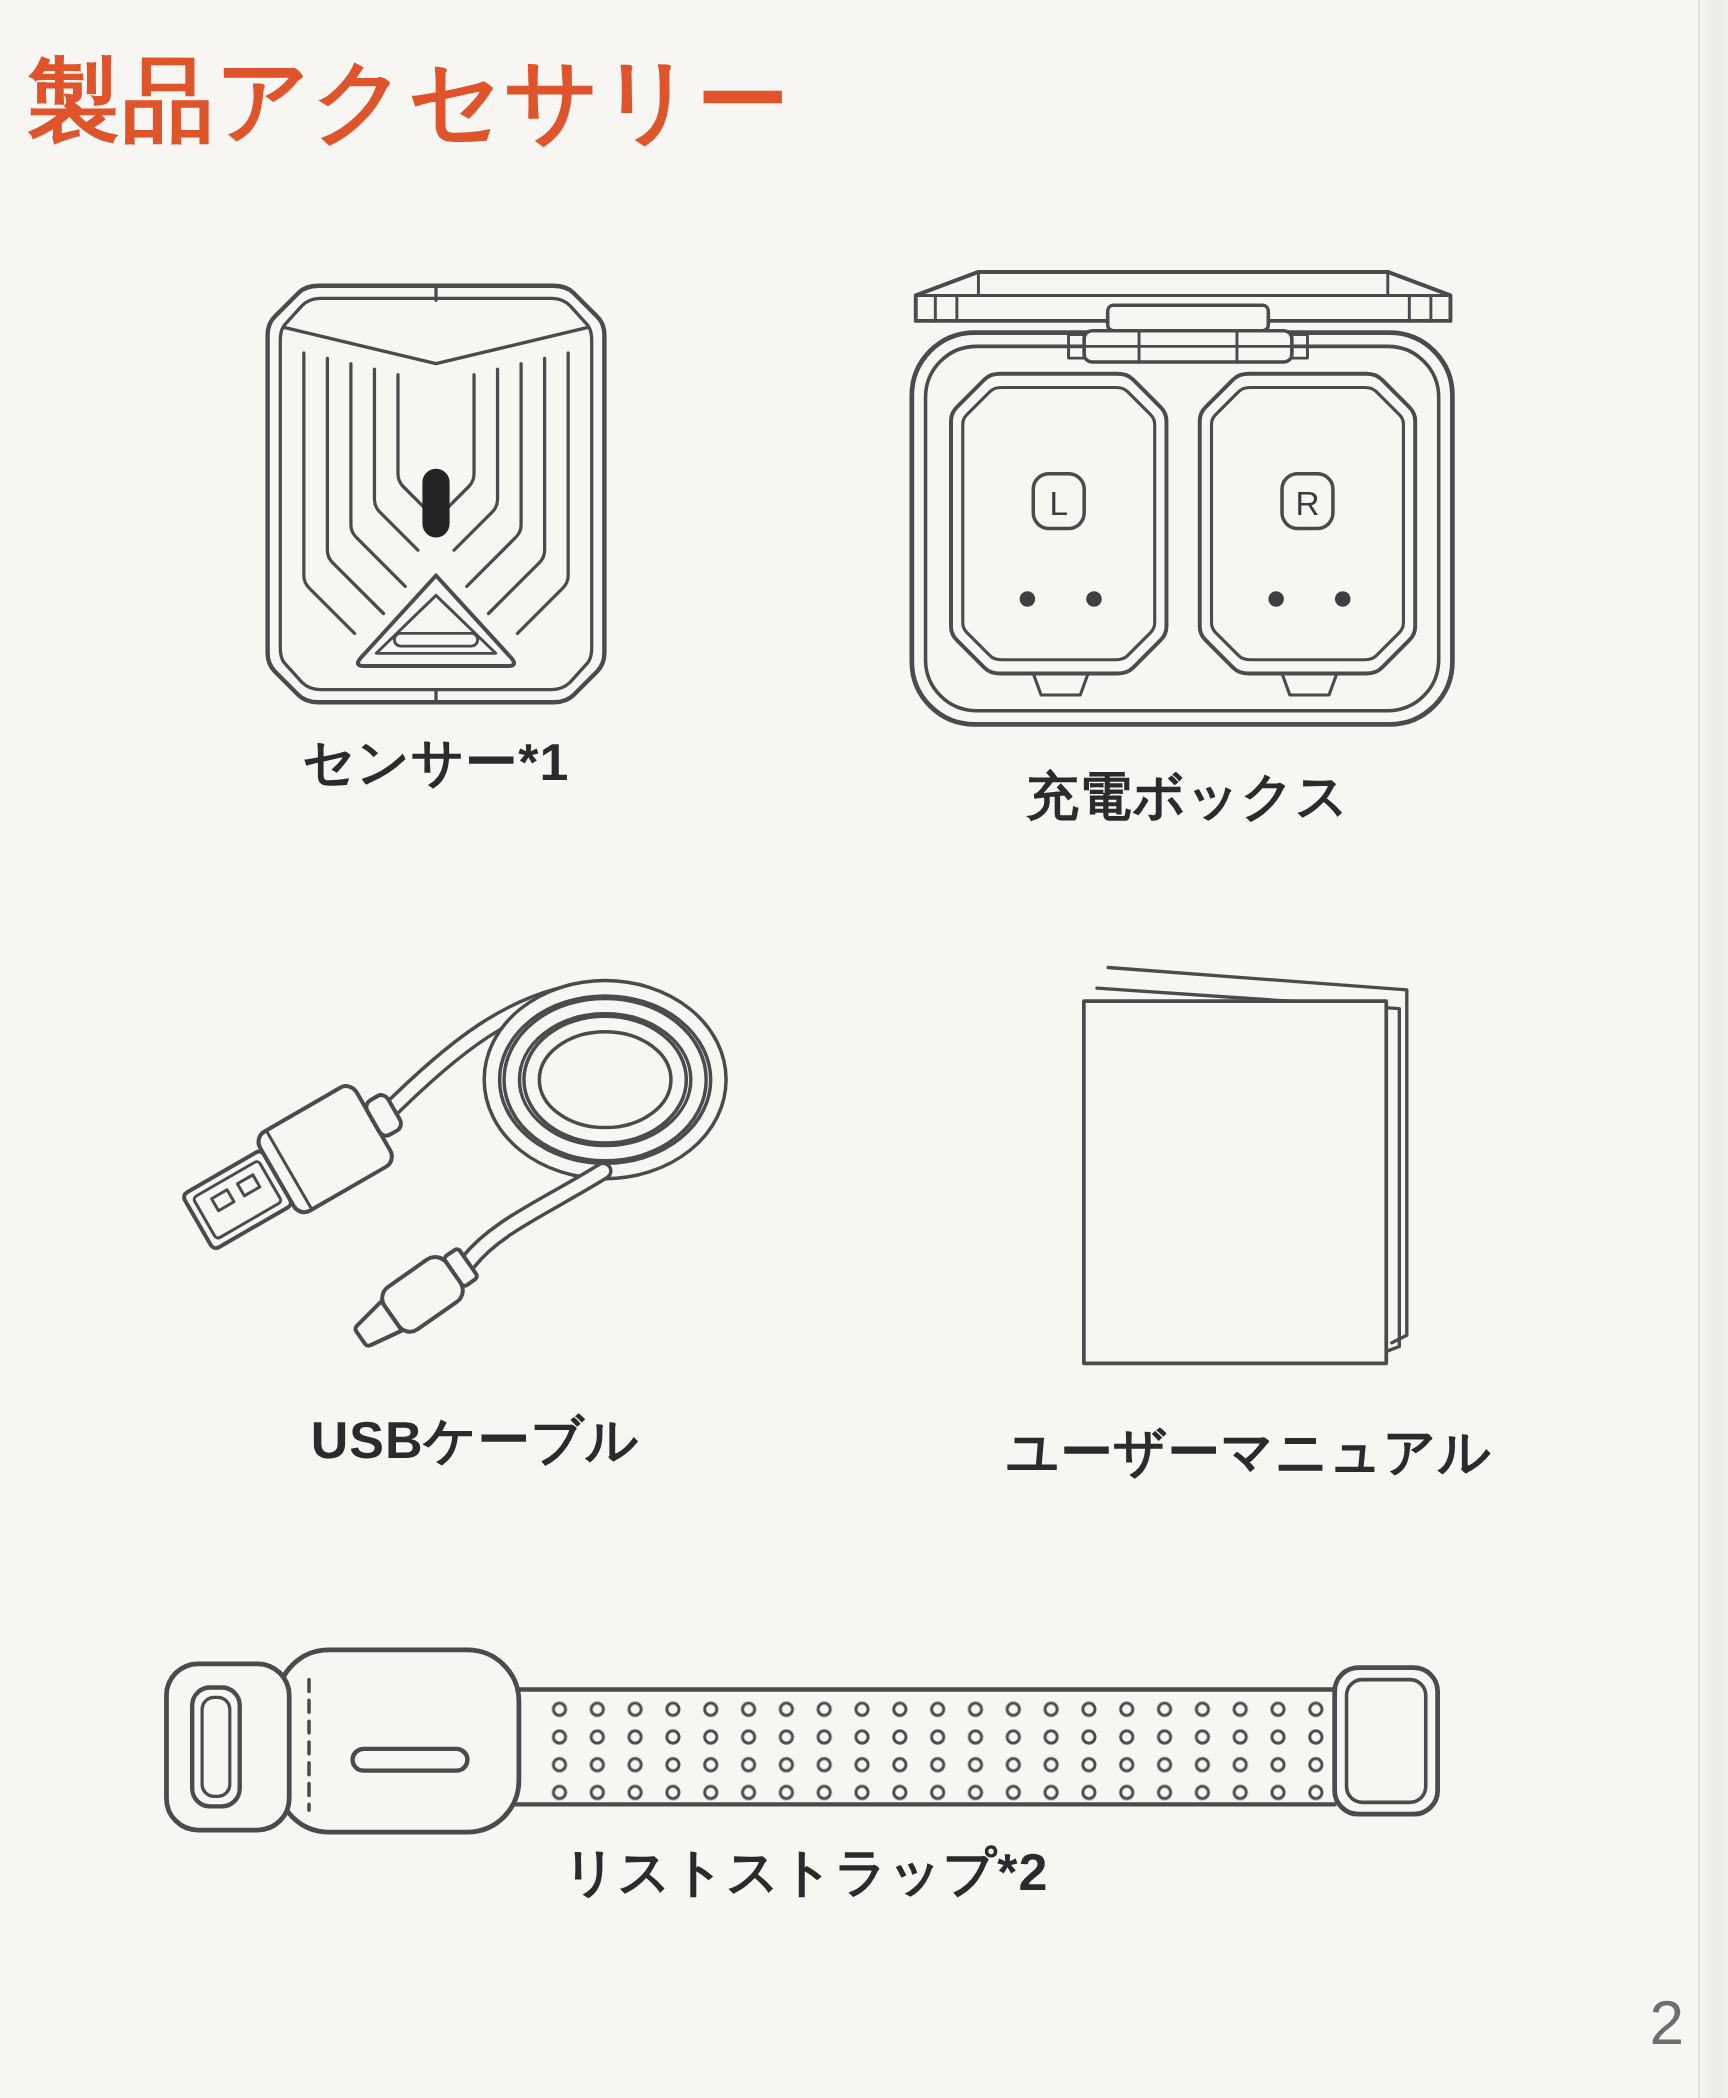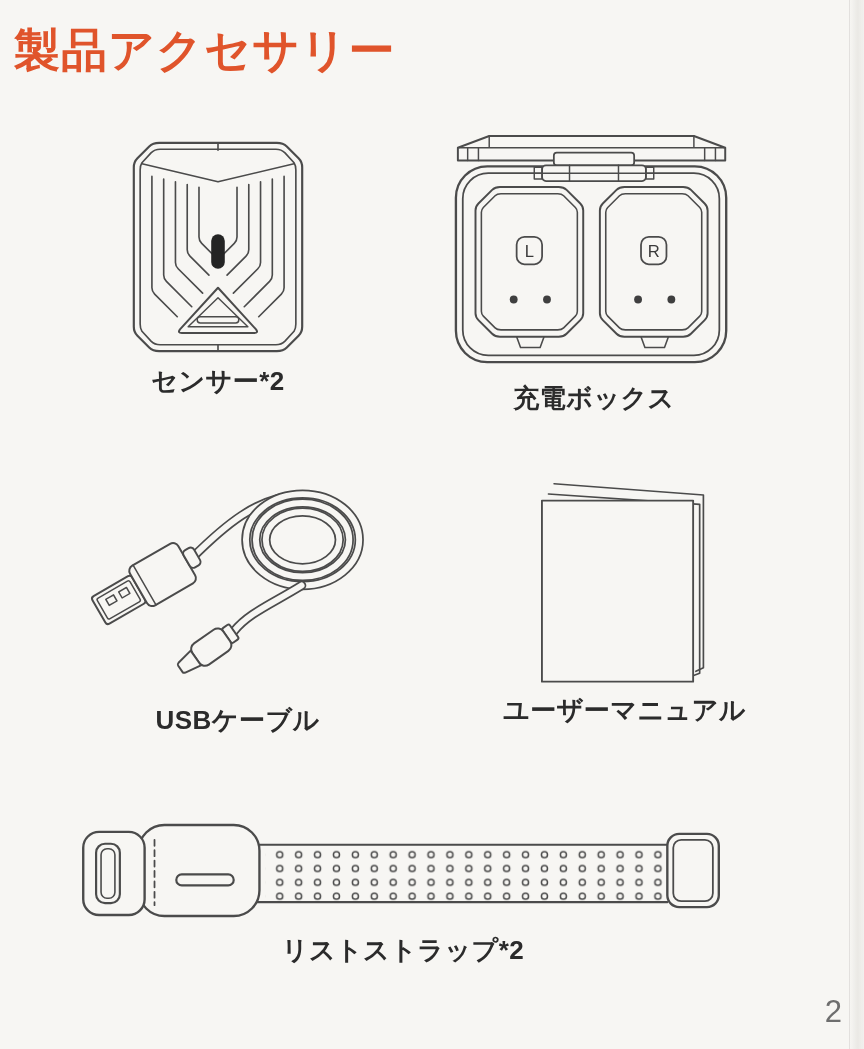--- a/index.html
+++ b/index.html
@@ -13,22 +13,22 @@
     font-size:46px;font-weight:800;color:#E0542B;letter-spacing:1px;
   }
   figure{position:absolute;margin:0;display:flex;flex-direction:column;align-items:center;}
   figcaption{
     font-size:26px;font-weight:600;color:#2B2B2B;letter-spacing:0.5px;white-space:nowrap;
   }
   svg{display:block;}
   .cap-sensor{margin-top:10px;}
   .cap-box{margin-top:8px;}
   .cap-usb{margin-top:12px;}
-  .cap-manual{text-align:center;}
-  .cap-strap{margin-top:14px;text-align:right;}
+  .cap-manual{margin-top:16px;text-align:center;}
+  .cap-strap{text-align:right;}
   .page-number{
     position:absolute;right:22px;top:994px;
     font-size:31px;color:#6E6E6E;
   }
   .page-edge{
     position:absolute;top:0;right:0;width:14px;height:100%;
     background:linear-gradient(to right, rgba(120,115,105,0) 0%, rgba(120,115,105,0.10) 55%, rgba(120,115,105,0.04) 100%);
     border-left:1px solid rgba(120,115,105,0.12);
   }
   .ln{fill:none;stroke:#4B4B4B;stroke-linecap:round;stroke-linejoin:round;}
@@ -56,21 +56,21 @@
       <path class="ln" stroke-width="1.8" d="M155 43 V149 Q155 153 152 156 L124 184"></path>
       <path class="ln" stroke-width="1.8" d="M142 46 V135 Q142 139 139 142 L112 169"></path>
       <path class="ln" stroke-width="1.8" d="M129 49 V121 Q129 125 126 128 L105 149"></path>
       <path class="ln" stroke-width="1.8" d="M116 52 V107 Q116 111 113 114 L99 128"></path>
     </g>
     <rect x="87.5" y="104" width="15" height="38" rx="7.5" fill="#242424"></rect>
     <path class="ln" stroke-width="2.2" d="M95 163 L137 209 Q140 213 135 213 H55 Q50 213 53 209 Z"></path>
     <path class="ln" stroke-width="1.6" d="M95 174 L128 206 H62 Z"></path>
     <rect class="ln" stroke-width="1.6" x="72" y="195" width="46" height="7" rx="3.5"></rect>
   </svg>
-  <figcaption class="cap-sensor">センサー*2</figcaption>
+  <figcaption class="cap-sensor">センサー*1</figcaption>
 </figure>
 
 <figure style="left:448px;top:133px;width:292px;">
   <svg width="284" height="240" viewBox="0 0 290 245">
     <g>
       <path class="ln bgfill" stroke-width="2" d="M6 15 L38 3 H247 L279 15 V28 H6 Z"></path>
       <path class="ln" stroke-width="1.5" d="M6 15 H279 M16 15 V28 M27 15 V28 M38 3 V15 M258 15 V28 M269 15 V28 M247 3 V15"></path>
     </g>
     <rect class="ln" stroke-width="2.4" x="4" y="34" width="276" height="200" rx="32"></rect>
     <rect class="ln" stroke-width="1.8" x="11" y="41" width="262" height="186" rx="26"></rect>

